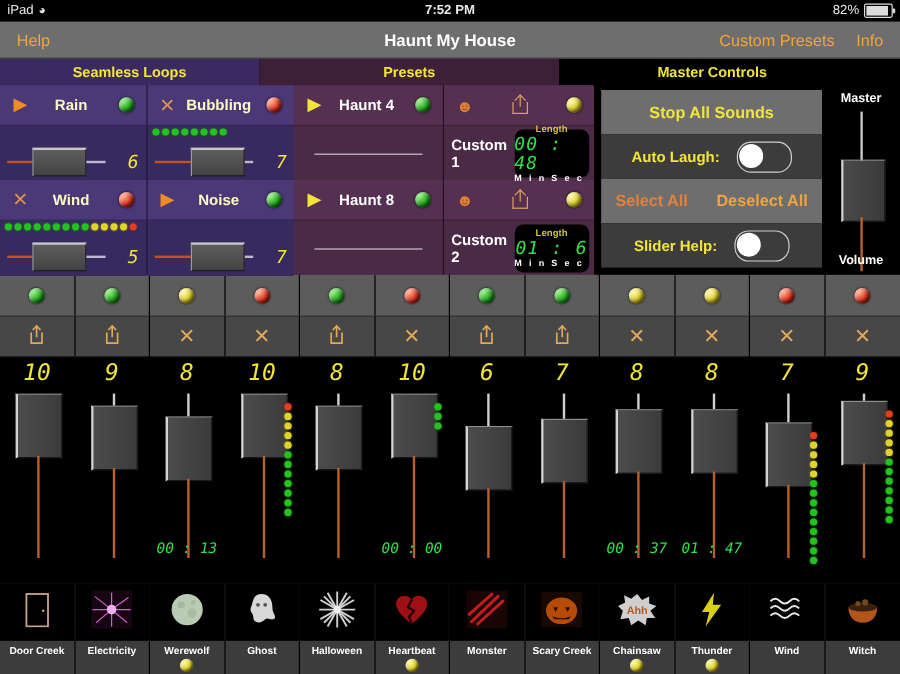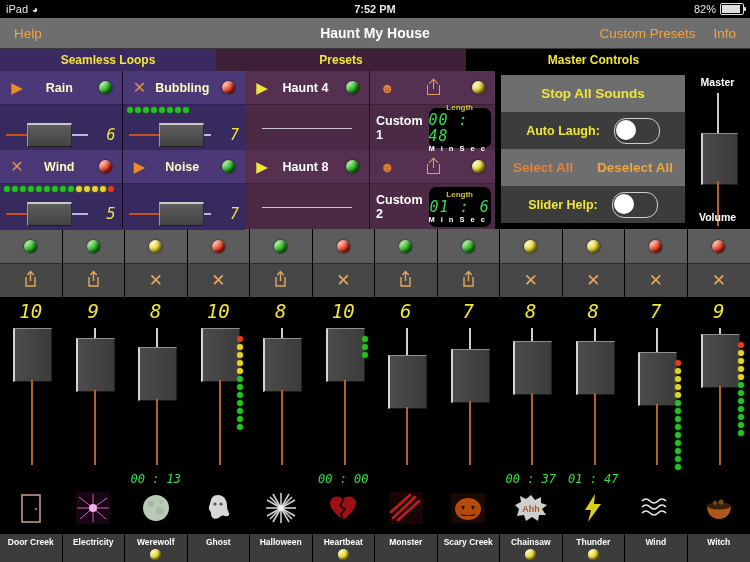--- a/index.html
+++ b/index.html
@@ -135,21 +135,21 @@
          font-style:italic;font-family:"DejaVu Sans Mono",monospace;}
   .f-track{position:absolute;left:31px;width:2px;}
   .f-up{background:#cfcfcf;top:28px;}
   .f-dn{background:#b5622a;}
   .f-knob{position:absolute;left:13px;width:36px;height:52px;
           background:linear-gradient(90deg,#4c4c4c,#3b3b3b);
           border-left:2px solid #d4d4d4;border-top:1px solid #8f8f8f;
           border-right:1px solid #212121;border-bottom:1px solid #1a1a1a;}
   .f-meter{position:absolute;right:6px;display:flex;flex-direction:column;gap:2px;}
   .f-meter .led{width:6px;height:6px;}
-  .f-time{position:absolute;bottom:0;width:100%;text-align:center;color:#2fe04a;font-size:12px;
+  .f-time{position:absolute;bottom:22px;width:100%;text-align:center;color:#2fe04a;font-size:12px;
           font-style:italic;font-family:"DejaVu Sans Mono",monospace;}
   .ch-sound{height:79px;background:#3c3c3c;position:relative;}
   .snd-art{height:48px;background:#000;display:flex;align-items:center;justify-content:center;}
   .snd-name{text-align:center;color:#fff;font-size:8.5px;font-weight:bold;margin-top:3px;}
   .snd-lamp{width:11px;height:11px;border-radius:50%;margin:2px auto 0;
             box-shadow:inset -1.5px -1.5px 2px rgba(0,0,0,.55),inset 1.5px 1.5px 2px rgba(255,255,255,.45);}
   .snd-lamp.yellow{background:radial-gradient(circle at 33% 30%,#fdf79a,#d9c81c 60%,#7d6f05);}
   .snd-lamp.none{visibility:hidden;}
 </style>
 </head>

